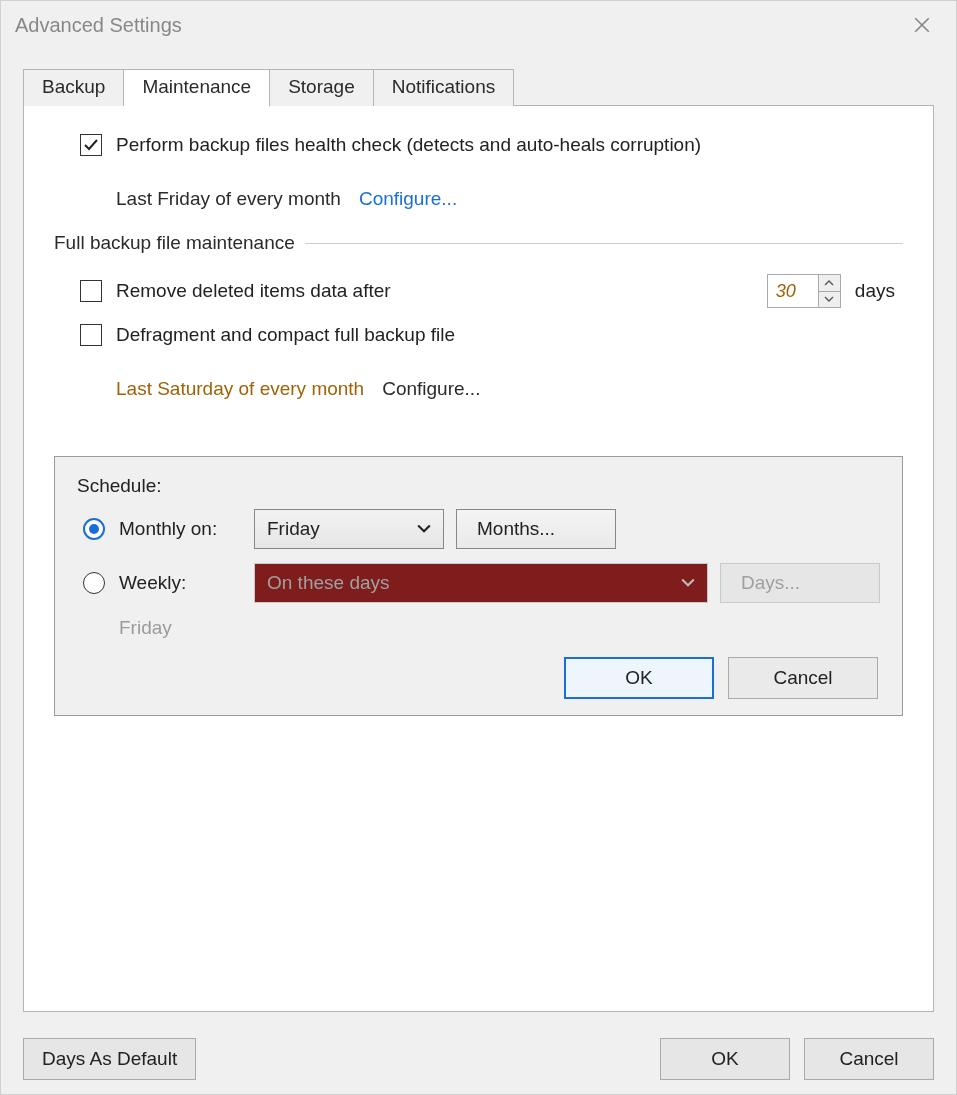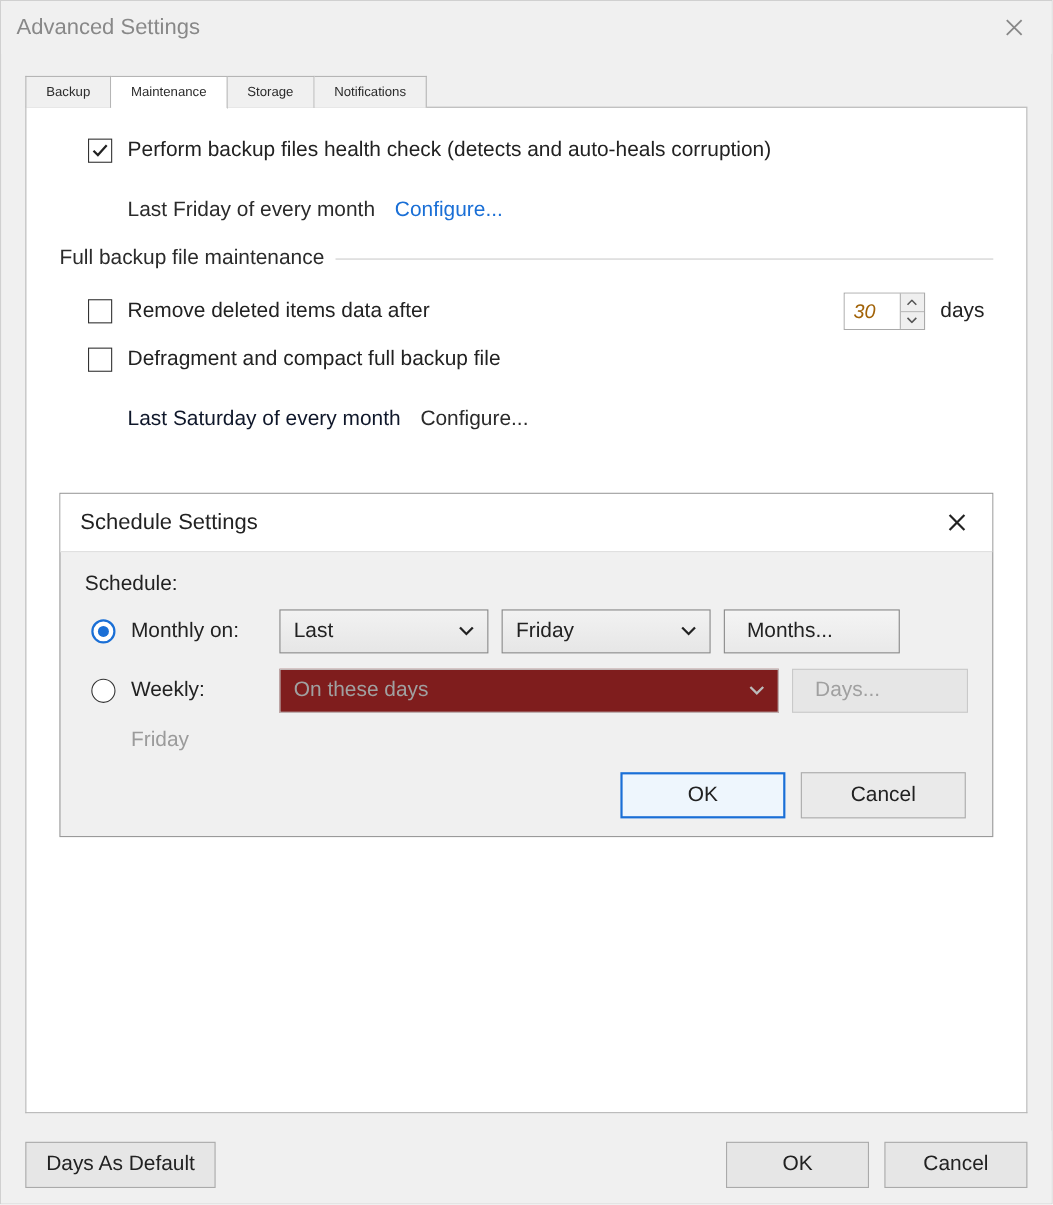--- a/index.html
+++ b/index.html
@@ -48,21 +48,21 @@
   .tab {
     padding: 6px 18px 8px 18px;
     border: 1px solid #b5b5b5;
     border-bottom: none;
     background: #f0f0f0;
     position: relative;
     z-index: 1;
     margin-right: 0;
     cursor: pointer;
     color: #2b2b2b;
-    font-size: 12px;
+    font-size: 19px;
   }
   .tab + .tab { border-left: none; }
   .tab.active {
     background: #fff;
     z-index: 2;
     border-bottom: 1px solid #fff;
     margin-bottom: -1px;
   }
 
   .tabpanel {
@@ -109,21 +109,21 @@
   .checkbox svg { width: 16px; height: 16px; display: none; }
   .checkbox.checked svg { display: block; }
 
   .subrow {
     display: flex; align-items: center;
     margin-left: 62px;
     margin-bottom: 22px;
     margin-top: 22px;
   }
   .subrow-text { color: #2b2b2b; }
-  .subrow-text.disabled { color: #0f172a; }
+  .subrow-text.disabled { color: #a16207; }
   .link { color: #1a6fd6; margin-left: 18px; cursor: pointer; }
   .link.disabled { color: #2b2b2b; cursor: default; }
 
   .spinner-wrap {
     margin-left: auto;
     display: flex; align-items: center;
   }
   .spinner {
     display: flex; align-items: stretch;
     border: 1px solid #aaa;
@@ -368,46 +368,30 @@
       </span>
       <span>Defragment and compact full backup file</span>
     </div>
 
     <div class="subrow">
       <span class="subrow-text disabled">Last Saturday of every month</span>
       <span class="link disabled">Configure...</span>
     </div>
 
     <div class="sched-panel">
-      <div class="sched-titlebar">
-        <span class="sched-title">Schedule Settings</span>
-        <div class="sched-close">
-          <svg viewBox="0 0 16 16">
-              <path d="M2 2 L14 14 M14 2 L2 14" stroke="#222" stroke-width="1.8" fill="none"></path>
-            </svg>
-        </div>
-      </div>
       <div class="sched-body">
         <div class="sched-label">Schedule:</div>
 
         <div class="sched-row">
           <span class="radio selected">
               <span class="dot"></span>
             </span>
           <div class="radio-label-cell">
               <span>Monthly on:</span>
             </div>
-          <div class="select sel-last">
-            <span>Last</span>
-            <span class="chev">
-                <svg viewBox="0 0 12 8">
-                  <path d="M1 1 L6 6 L11 1" stroke="#222" stroke-width="1.8" fill="none"></path>
-                </svg>
-              </span>
-          </div>
           <div class="select sel-day">
             <span>Friday</span>
             <span class="chev">
                 <svg viewBox="0 0 12 8">
                   <path d="M1 1 L6 6 L11 1" stroke="#222" stroke-width="1.8" fill="none"></path>
                 </svg>
               </span>
           </div>
           <div class="btn btn-months">
               <span>Months...</span>

